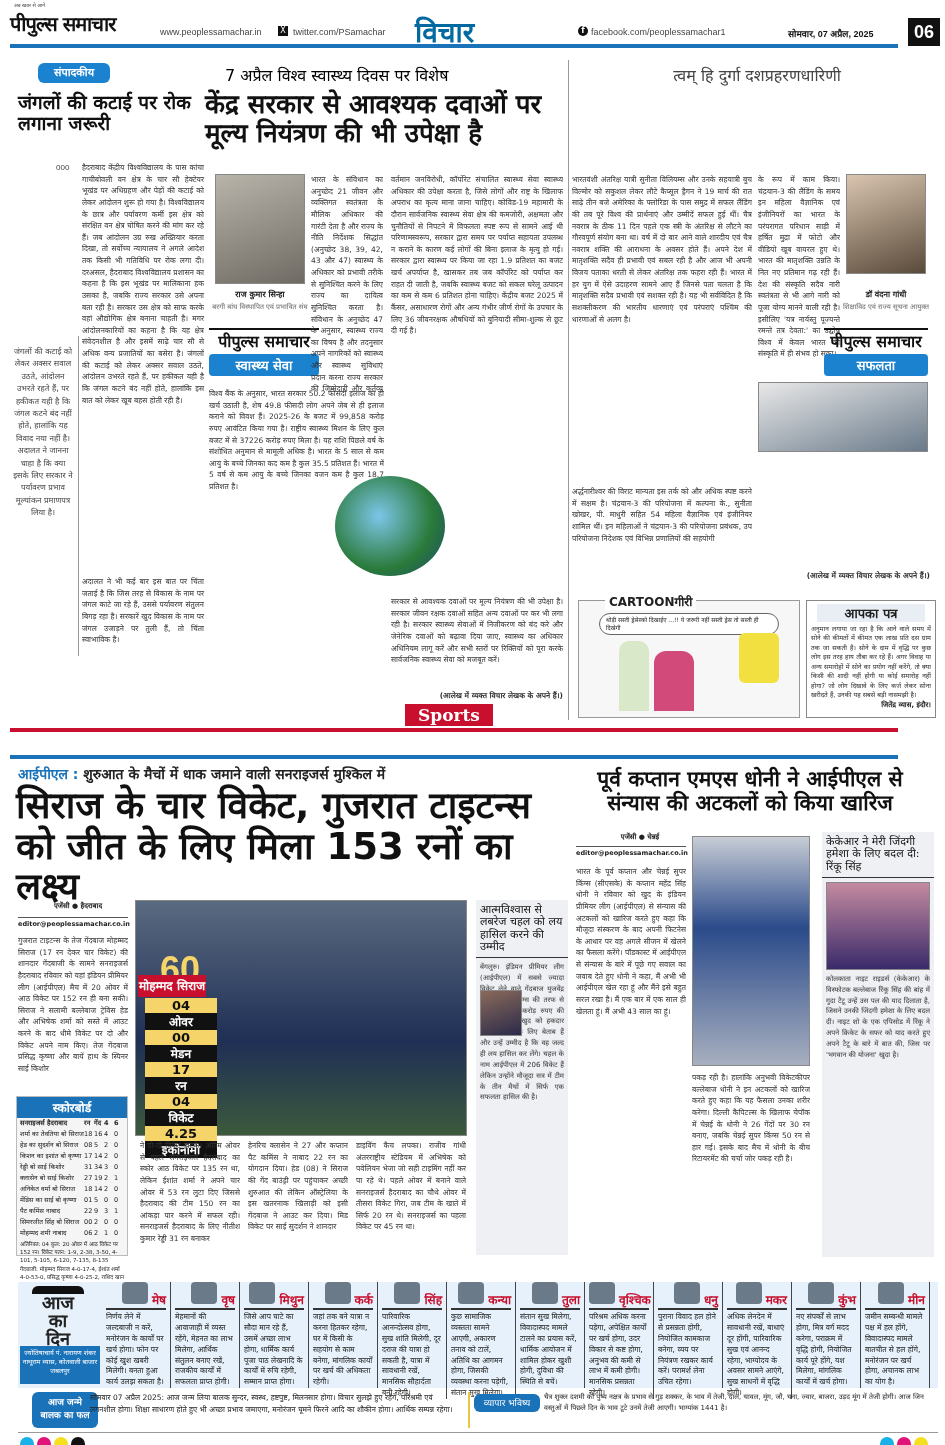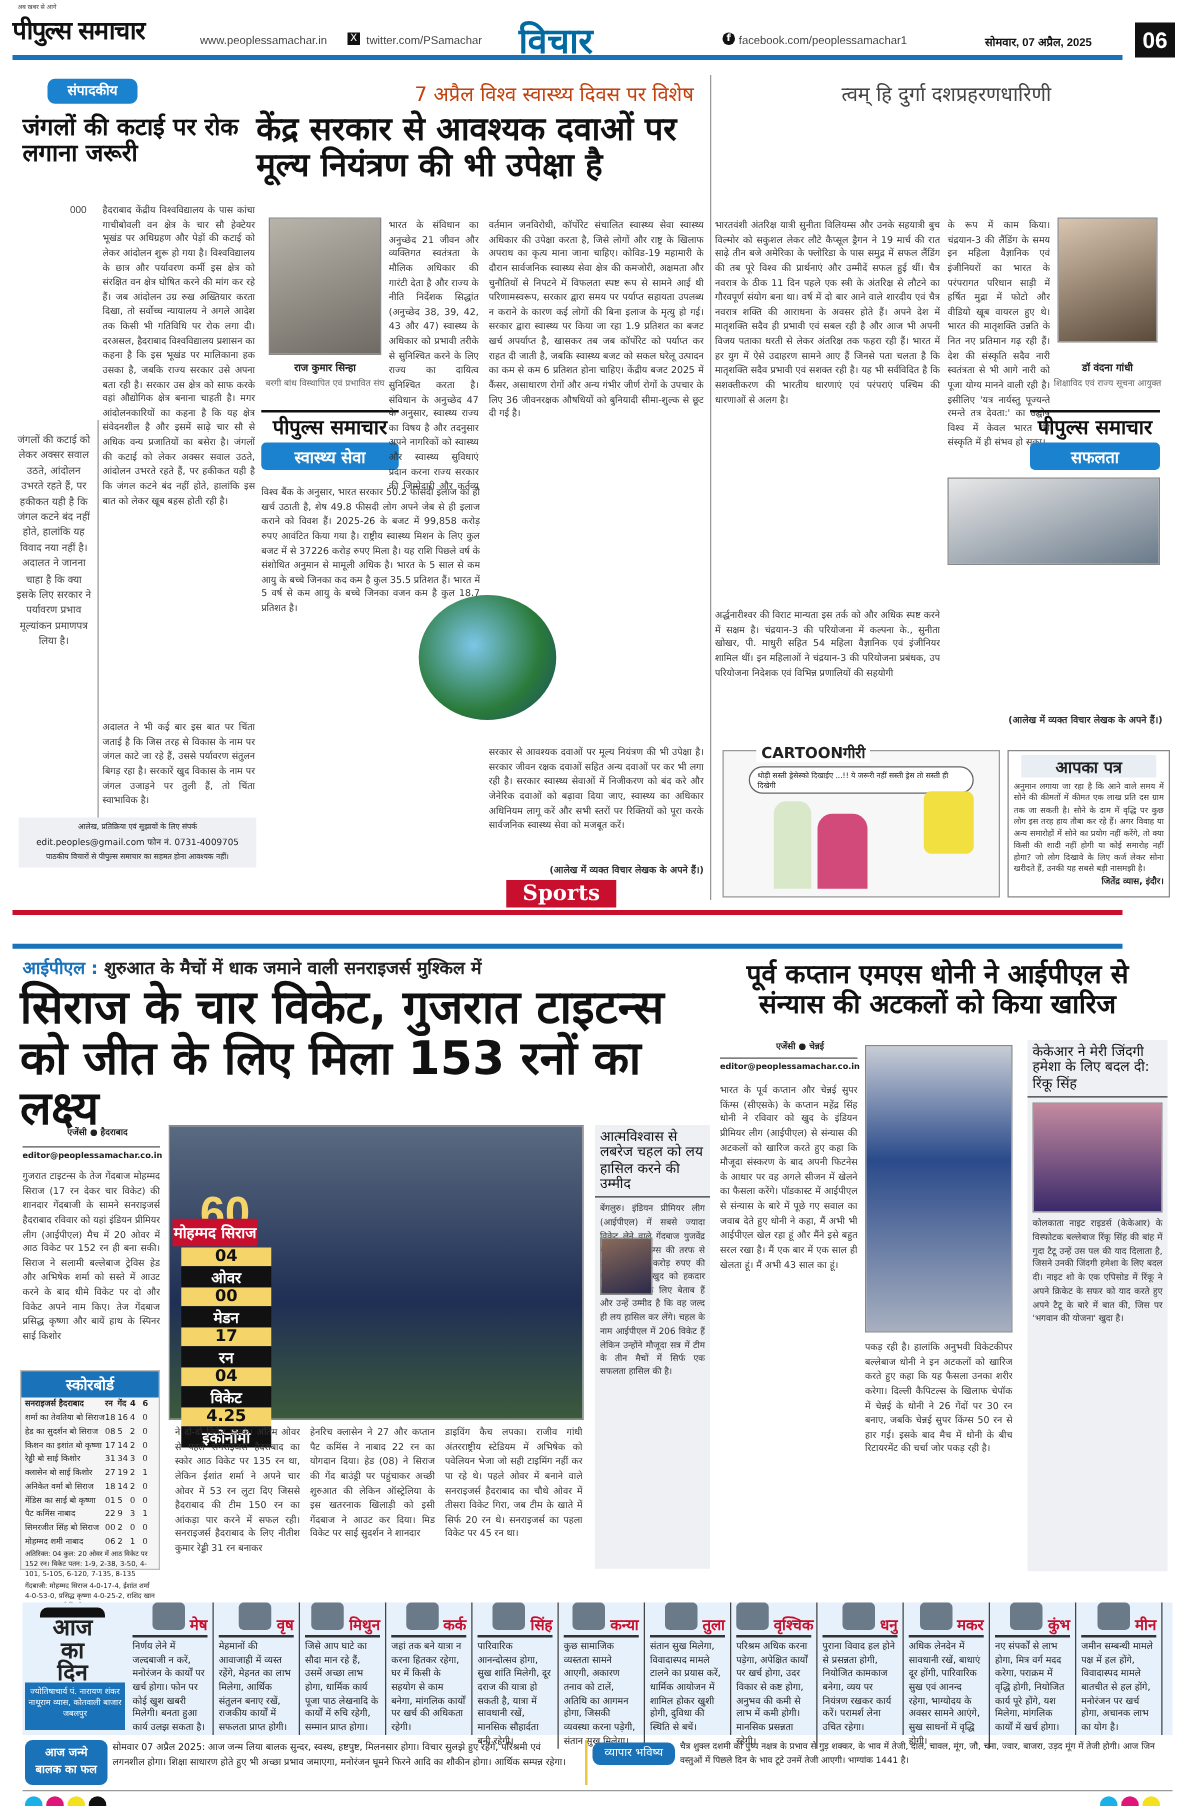--- a/index.html
+++ b/index.html
@@ -53,29 +53,24 @@
 </div>
 
 <div class="abs" style="left:10px;top:56px;width:195px;height:660px">
   <div class="label-pill abs" style="left:28px;top:7px;width:72px;height:20px;line-height:20px;font-size:11px">संपादकीय</div>
   <div class="abs head" style="left:8px;top:36px;width:180px;font-size:19px">जंगलों की कटाई पर रोक लगाना जरूरी</div>
   <div class="abs small" style="left:46px;top:107px;font-size:8px">000</div>
   <div class="abs body-text" style="left:72px;top:106px;width:122px">हैदराबाद केंद्रीय विश्वविद्यालय के पास कांचा गाचीबोवली वन क्षेत्र के चार सौ हेक्टेयर भूखंड पर अधिग्रहण और पेड़ों की कटाई को लेकर आंदोलन शुरू हो गया है। विश्वविद्यालय के छात्र और पर्यावरण कर्मी इस क्षेत्र को संरक्षित वन क्षेत्र घोषित करने की मांग कर रहे हैं। जब आंदोलन उग्र रुख अख्तियार करता दिखा, तो सर्वोच्च न्यायालय ने अगले आदेश तक किसी भी गतिविधि पर रोक लगा दी। दरअसल, हैदराबाद विश्वविद्यालय प्रशासन का कहना है कि इस भूखंड पर मालिकाना हक उसका है, जबकि राज्य सरकार उसे अपना बता रही है। सरकार उस क्षेत्र को साफ करके वहां औद्योगिक क्षेत्र बनाना चाहती है। मगर आंदोलनकारियों का कहना है कि यह क्षेत्र संवेदनशील है और इसमें साढ़े चार सौ से अधिक वन्य प्रजातियों का बसेरा है। जंगलों की कटाई को लेकर अक्सर सवाल उठते, आंदोलन उभरते रहते हैं, पर हकीकत यही है कि जंगल कटने बंद नहीं होते, हालांकि इस बात को लेकर खूब बहस होती रही है।</div>
   <div class="abs vrule" style="left:68px;top:280px;height:320px"></div>
   <div class="abs body-text" style="left:2px;top:290px;width:62px;font-size:8px;text-align:center;color:#444">जंगलों की कटाई को लेकर अक्सर सवाल उठते, आंदोलन उभरते रहते हैं, पर हकीकत यही है कि जंगल कटने बंद नहीं होते, हालांकि यह विवाद नया नहीं है। अदालत ने जानना चाहा है कि क्या इसके लिए सरकार ने पर्यावरण प्रभाव मूल्यांकन प्रमाणपत्र लिया है।</div>
   <div class="abs body-text" style="left:72px;top:520px;width:122px">अदालत ने भी कई बार इस बात पर चिंता जताई है कि जिस तरह से विकास के नाम पर जंगल काटे जा रहे हैं, उससे पर्यावरण संतुलन बिगड़ रहा है। सरकारें खुद विकास के नाम पर जंगल उजाड़ने पर तुली हैं, तो चिंता स्वाभाविक है।</div>
-  <div class="abs" style="left:5px;top:598px;width:190px;height:40px;background:#eef0f3;text-align:center;font-size:6px;line-height:12px;padding-top:2px">
-    <div>आलेख, प्रतिक्रिया एवं सुझावों के लिए संपर्क</div>
-    <div style="font-size:7px">edit.peoples@gmail.com फोन नं. 0731-4009705</div>
-    <div>पाठकीय विचारों से पीपुल्स समाचार का सहमत होना आवश्यक नहीं।</div>
-  </div>
 </div>
 
 <div class="abs" style="left:205px;top:56px;width:360px;height:670px">
-  <div class="abs" style="left:20px;top:8px;font-size:16px;color:#c2410c;width:330px;text-align:right">7 अप्रैल विश्व स्वास्थ्य दिवस पर विशेष</div>
+  <div class="abs" style="left:20px;top:8px;font-size:16px;color:#000000;width:330px;text-align:left">7 अप्रैल विश्व स्वास्थ्य दिवस पर विशेष</div>
   <div class="abs head" style="left:0;top:34px;width:360px;font-size:26px">केंद्र सरकार से आवश्यक दवाओं पर मूल्य नियंत्रण की भी उपेक्षा है</div>
   <div class="abs photo" style="left:10px;top:118px;width:90px;height:110px"></div>
   <div class="abs" style="left:10px;top:232px;width:90px;text-align:center;font-size:8px;font-weight:bold">राज कुमार सिन्हा</div>
   <div class="abs" style="left:6px;top:246px;width:98px;text-align:center;font-size:7px;color:#666">बरगी बांध विस्थापित एवं प्रभावित संघ</div>
   <div class="abs brand-box" style="left:4px;top:272px;width:110px">
     <div class="brand-name">पीपुल्स समाचार</div>
     <div class="brand-tag">स्वास्थ्य सेवा</div>
   </div>
   <div class="abs body-text" style="left:106px;top:118px;width:72px;height:220px;overflow:hidden">भारत के संविधान का अनुच्छेद 21 जीवन और व्यक्तिगत स्वतंत्रता के मौलिक अधिकार की गारंटी देता है और राज्य के नीति निर्देशक सिद्धांत (अनुच्छेद 38, 39, 42, 43 और 47) स्वास्थ्य के अधिकार को प्रभावी तरीके से सुनिश्चित करने के लिए राज्य का दायित्व सुनिश्चित करता है। संविधान के अनुच्छेद 47 के अनुसार, स्वास्थ्य राज्य का विषय है और तदनुसार अपने नागरिकों को स्वास्थ्य और स्वास्थ्य सुविधाएं प्रदान करना राज्य सरकार की जिम्मेदारी और कर्तव्य है। भारत में औसतन 10,000 लोगों पर 2 से 3 डॉक्टर ही है। फिलहाल देश में 1.6 लाख मेडिकल सीटें हैं। सरकार ने घोषणा किया है कि अगले साल पूरे भारत में मेडिकल कॉलेजों में 10,000 अतिरिक्त सीटें जोड़ी जाएगी, जिसका लक्ष्य आगामी 5 सालों में 75000 मेडिकल सीटों तक पहुंचना है।</div>
   <div class="abs body-text" style="left:4px;top:332px;width:175px;height:290px;overflow:hidden">विश्व बैंक के अनुसार, भारत सरकार 50.2 फीसदी इलाज का ही खर्च उठाती है, शेष 49.8 फीसदी लोग अपने जेब से ही इलाज कराने को विवश हैं। 2025-26 के बजट में 99,858 करोड़ रुपए आवंटित किया गया है। राष्ट्रीय स्वास्थ्य मिशन के लिए कुल बजट में से 37226 करोड़ रुपए मिला है। यह राशि पिछले वर्ष के संशोधित अनुमान से मामूली अधिक है। भारत के 5 साल से कम आयु के बच्चे जिनका कद कम है कुल 35.5 प्रतिशत हैं। भारत में 5 वर्ष से कम आयु के बच्चे जिनका वजन कम है कुल 18.7 प्रतिशत है।</div>
@@ -259,21 +254,21 @@
   <div class="abs" style="left:4px;top:4px;width:72px;height:60px;text-align:center">
     <div style="height:8px;background:#111;border-radius:6px 6px 0 0;margin:0 10px"></div>
     <div style="font-size:18px;font-weight:bold;line-height:18px">आज</div>
     <div style="font-size:18px;font-weight:bold;line-height:18px">का</div>
     <div style="font-size:18px;font-weight:bold;line-height:18px">दिन</div>
   </div>
   <div class="abs" style="left:2px;top:64px;width:80px;height:38px;background:#1a72b9;color:#fff;font-size:6.5px;text-align:center;padding:2px">ज्योतिषाचार्य पं. नारायण शंकर नाथूराम व्यास, कोतवाली बाजार जबलपुर</div>
   <div class="abs" id="horo-cells" style="left:84px;top:0;width:836px;white-space:nowrap"><div class="horo-cell" style="width: 69px;"><div class="horo-name"><span class="horo-icon"></span><span>मेष</span></div><div class="horo-text" style="white-space:normal">निर्णय लेने में जल्दबाजी न करें, मनोरंजन के कार्यों पर खर्च होगा। फोन पर कोई खुश खबरी मिलेगी। बनता हुआ कार्य उलझ सकता है।</div></div><div class="horo-cell" style="width: 69px;"><div class="horo-name"><span class="horo-icon"></span><span>वृष</span></div><div class="horo-text" style="white-space:normal">मेहमानों की आवाजाही में व्यस्त रहेंगे, मेहनत का लाभ मिलेगा, आर्थिक संतुलन बनाए रखें, राजकीय कार्यों में सफलता प्राप्त होगी।</div></div><div class="horo-cell" style="width: 69px;"><div class="horo-name"><span class="horo-icon"></span><span>मिथुन</span></div><div class="horo-text" style="white-space:normal">जिसे आप घाटे का सौदा मान रहे हैं, उसमें अच्छा लाभ होगा, धार्मिक कार्य पूजा पाठ लेखनादि के कार्यों में रुचि रहेगी, सम्मान प्राप्त होगा।</div></div><div class="horo-cell" style="width: 69px;"><div class="horo-name"><span class="horo-icon"></span><span>कर्क</span></div><div class="horo-text" style="white-space:normal">जहां तक बने यात्रा न करना हितकर रहेगा, घर में किसी के सहयोग से काम बनेगा, मांगलिक कार्यों पर खर्च की अधिकता रहेगी।</div></div><div class="horo-cell" style="width: 69px;"><div class="horo-name"><span class="horo-icon"></span><span>सिंह</span></div><div class="horo-text" style="white-space:normal">पारिवारिक आनन्दोत्सव होगा, सुख शांति मिलेगी, दूर दराज की यात्रा हो सकती है, यात्रा में सावधानी रखें, मानसिक सौहार्दता बनी रहेगी।</div></div><div class="horo-cell" style="width: 69px;"><div class="horo-name"><span class="horo-icon"></span><span>कन्या</span></div><div class="horo-text" style="white-space:normal">कुछ सामाजिक व्यस्तता सामने आएगी, अकारण तनाव को टालें, अतिथि का आगमन होगा, जिसकी व्यवस्था करना पड़ेगी, संतान सुख मिलेगा।</div></div><div class="horo-cell" style="width: 69px;"><div class="horo-name"><span class="horo-icon"></span><span>तुला</span></div><div class="horo-text" style="white-space:normal">संतान सुख मिलेगा, विवादास्पद मामले टालने का प्रयास करें, धार्मिक आयोजन में शामिल होकर खुशी होगी, दुविधा की स्थिति से बचें।</div></div><div class="horo-cell" style="width: 69px;"><div class="horo-name"><span class="horo-icon"></span><span>वृश्चिक</span></div><div class="horo-text" style="white-space:normal">परिश्रम अधिक करना पड़ेगा, अपेक्षित कार्यों पर खर्च होगा, उदर विकार से कष्ट होगा, अनुभव की कमी से लाभ में कमी होगी। मानसिक प्रसन्नता रहेगी।</div></div><div class="horo-cell" style="width: 69px;"><div class="horo-name"><span class="horo-icon"></span><span>धनु</span></div><div class="horo-text" style="white-space:normal">पुराना विवाद हल होने से प्रसन्नता होगी, नियोजित कामकाज बनेगा, व्यय पर नियंत्रण रखकर कार्य करें। परामर्श लेना उचित रहेगा।</div></div><div class="horo-cell" style="width: 69px;"><div class="horo-name"><span class="horo-icon"></span><span>मकर</span></div><div class="horo-text" style="white-space:normal">अधिक लेनदेन में सावधानी रखें, बाधाएं दूर होंगी, पारिवारिक सुख एवं आनन्द रहेगा, भाग्योदय के अवसर सामने आएंगे, सुख साधनों में वृद्धि होगी।</div></div><div class="horo-cell" style="width: 69px;"><div class="horo-name"><span class="horo-icon"></span><span>कुंभ</span></div><div class="horo-text" style="white-space:normal">नए संपर्कों से लाभ होगा, मित्र वर्ग मदद करेगा, पराक्रम में वृद्धि होगी, नियोजित कार्य पूरे होंगे, यश मिलेगा, मांगलिक कार्यों में खर्च होगा।</div></div><div class="horo-cell" style="width: 69px;"><div class="horo-name"><span class="horo-icon"></span><span>मीन</span></div><div class="horo-text" style="white-space:normal">जमीन सम्बन्धी मामले पक्ष में हल होंगे, विवादास्पद मामले बातचीत से हल होंगे, मनोरंजन पर खर्च होगा, अचानक लाभ का योग है।</div></div></div>
 </div>
 
-<div class="abs" style="left:20px;top:1392px;width:66px;height:36px;background:#1a72b9;color:#fff;border-radius:6px;text-align:center;font-size:9px;font-weight:bold;padding-top:3px">
+<div class="abs" style="left:32px;top:1392px;width:66px;height:36px;background:#1a72b9;color:#fff;border-radius:6px;text-align:center;font-size:9px;font-weight:bold;padding-top:3px">
   <div>आज जन्मे</div>
   <div>बालक का फल</div>
 </div>
 <div class="abs" style="left:90px;top:1392px;width:370px;font-size:7.5px;line-height:1.6">सोमवार 07 अप्रैल 2025: आज जन्म लिया बालक सुन्दर, स्वस्थ, हष्टपुष्ट, मिलनसार होगा। विचार सुलझे हुए रहेंगे, परिश्रमी एवं लगनशील होगा। शिक्षा साधारण होते हुए भी अच्छा प्रभाव जमाएगा, मनोरंजन घूमने फिरने आदि का शौकीन होगा। आर्थिक सम्पन्न रहेगा।</div>
 <div class="abs" style="left:468px;top:1392px;width:2px;height:36px;background:#e8c840"></div>
 <div class="abs" style="left:474px;top:1394px;width:66px;height:18px;background:#1a72b9;color:#fff;border-radius:6px;text-align:center;font-size:9px;font-weight:normal;line-height:18px">व्यापार भविष्य</div>
 <div class="abs" style="left:544px;top:1392px;width:392px;font-size:7px;line-height:1.6">चैत्र शुक्ल दशमी को पुष्य नक्षत्र के प्रभाव से गुड़ शक्कर, के भाव में तेजी, दाल, चावल, मूंग, जौ, चना, ज्वार, बाजरा, उड़द मूंग में तेजी होगी। आज जिन वस्तुओं में पिछले दिन के भाव टूटे उनमें तेजी आएगी। भाग्यांक 1441 है।</div>
 
 <div class="abs" style="left:18px;top:1432px;width:920px;height:1px;background:#999"></div>
 <div class="abs" style="left:20px;top:1436px">

